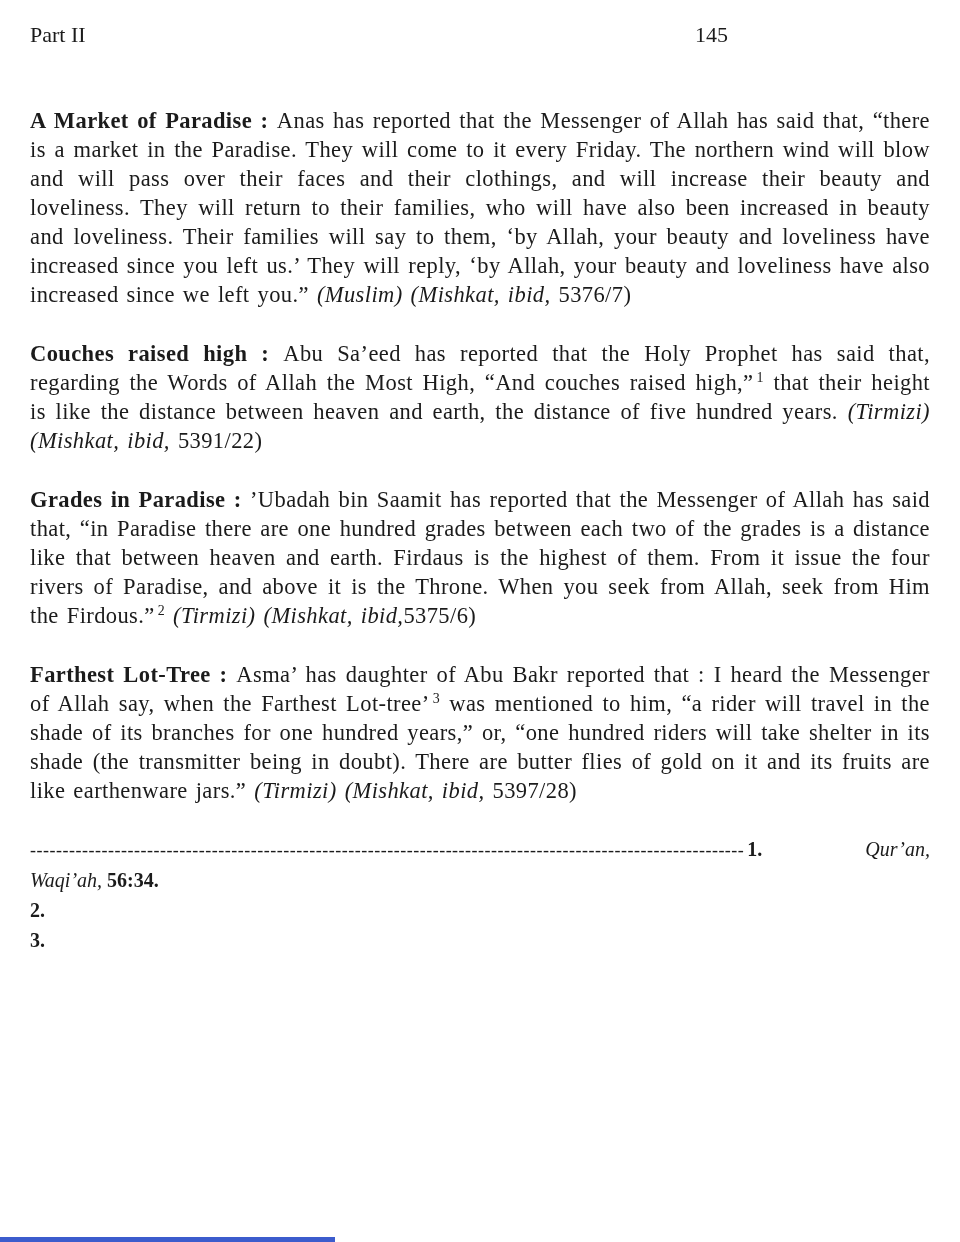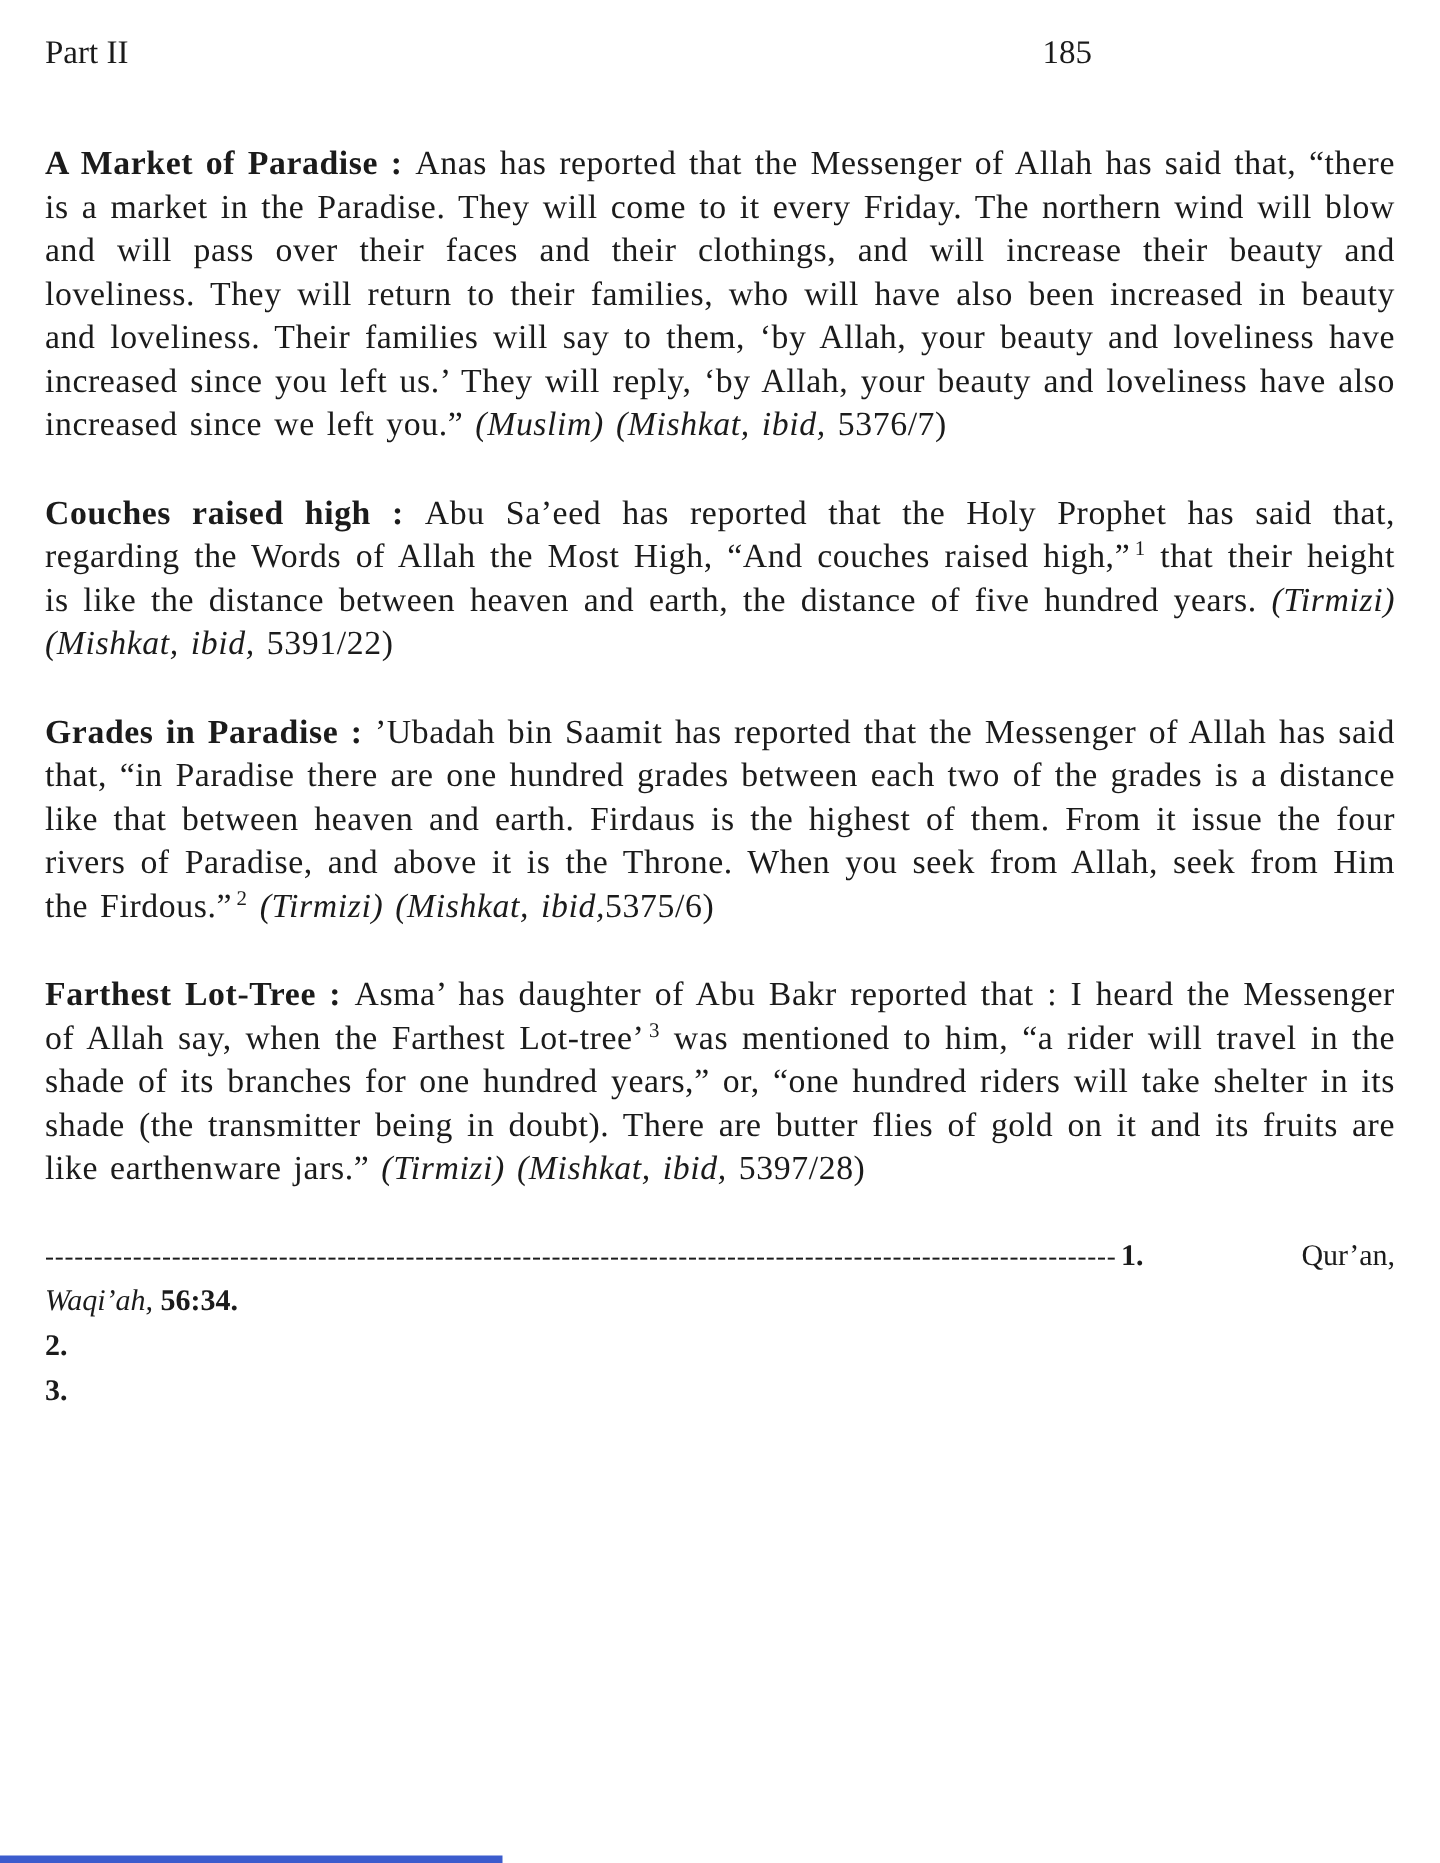--- a/index.html
+++ b/index.html
@@ -13,54 +13,54 @@
     font-family:"Liberation Serif", serif;
     color:#1b1b1b;
   }
   
   .hdr{position:relative;height:32px;font-size:22px;white-space:nowrap;}
   .hdr .part{position:absolute;left:0;top:0;}
   .hdr .section{position:absolute;left:192px;top:0;}
   .hdr .pagenum{position:absolute;left:665px;top:0;}
   
   .bodytext{
-    margin-top:40px;
+    margin-top:52px;
     font-size:22.5px;
     line-height:29px;
     text-align:justify;
     letter-spacing:0.4px;
     word-spacing:2px;
   }
   .para{margin:0 0 30px 0;}
   .b{font-weight:bold;text-align:center;}
   .i{font-style:italic;}
   sup{font-size:0.62em;line-height:0;vertical-align:super;padding-left:3px;}
   
   .fns{margin-top:12px;font-size:20px;line-height:28px;}
   .fn-sep-row{
     display:flex;justify-content:space-between;align-items:baseline;
     white-space:nowrap;overflow:hidden;
   }
   .fn-dashes{font-size:18px;letter-spacing:0.5px;overflow:hidden;}
   .fn-num{font-size:20px;margin-left:3px;font-weight:bold;}
-  .fn-lead{margin-left:12px;}
+  .fn-lead{font-style:italic;margin-left:12px;}
   .fn-cont{margin-top:2px;}
   .fn-row{display:flex;margin-top:2px;}
   .fn-marker{width:46px;flex:0 0 46px;font-weight:bold;}
   
   .bottom-bar{position:absolute;left:0;bottom:0;height:5px;width:335px;}
 </style>
 </head>
 <body>
 
 <div class="page">
 
   <div class="hdr">
     <span class="part">Part II</span>
-    <span class="pagenum">185</span>
+    <span class="pagenum">145</span>
   </div>
 
   <div class="bodytext" id="paragraphs">
       <p class="para"><span class="b">A Market of Paradise : </span><span>Anas has reported that the Messenger of Allah has said that, “there is a market in the Paradise. They will come to it every Friday. The northern wind will blow and will pass over their faces and their clothings, and will increase their beauty and loveliness. They will return to their families, who will have also been increased in beauty and loveliness. Their families will say to them, ‘by Allah, your beauty and loveliness have increased since you left us.’ They will reply, ‘by Allah, your beauty and loveliness have also increased since we left you.” </span><span class="i">(Muslim) (Mishkat, ibid, </span><span>5376/7)</span></p>
       <p class="para"><span class="b">Couches raised high  : </span><span>Abu Sa’eed has reported that the Holy Prophet has said that, regarding the Words of Allah the Most High, “And couches raised high,”</span><sup>1</sup><span> that their height is like the distance between heaven and earth, the distance of five hundred years. </span><span class="i">(Tirmizi) (Mishkat, ibid, </span><span>5391/22)</span></p>
       <p class="para"><span class="b">Grades in Paradise : </span><span>’Ubadah bin Saamit has reported that the Messenger of Allah has said that, “in Paradise there are one hundred grades between each two of the grades is a distance like that between heaven and earth. Firdaus is the highest of them. From it issue the four rivers of Paradise, and above it is the Throne. When you seek from Allah, seek from Him the Firdous.”</span><sup>2</sup><span> </span><span class="i">(Tirmizi) (Mishkat, ibid,</span><span>5375/6)</span></p>
       <p class="para"><span class="b">Farthest Lot-Tree : </span><span>Asma’ has daughter of Abu Bakr reported that : I heard the Messenger of Allah say, when the Farthest Lot-tree’</span><sup>3</sup><span> was mentioned to him, “a rider will travel in the shade of its branches for one hundred years,” or, “one hundred riders will take shelter in its shade (the transmitter being in doubt). There are butter flies of gold on it and its fruits are like earthenware jars.” </span><span class="i">(Tirmizi) (Mishkat, ibid, </span><span>5397/28)</span></p>
     </div>
 
   <div class="fns">

